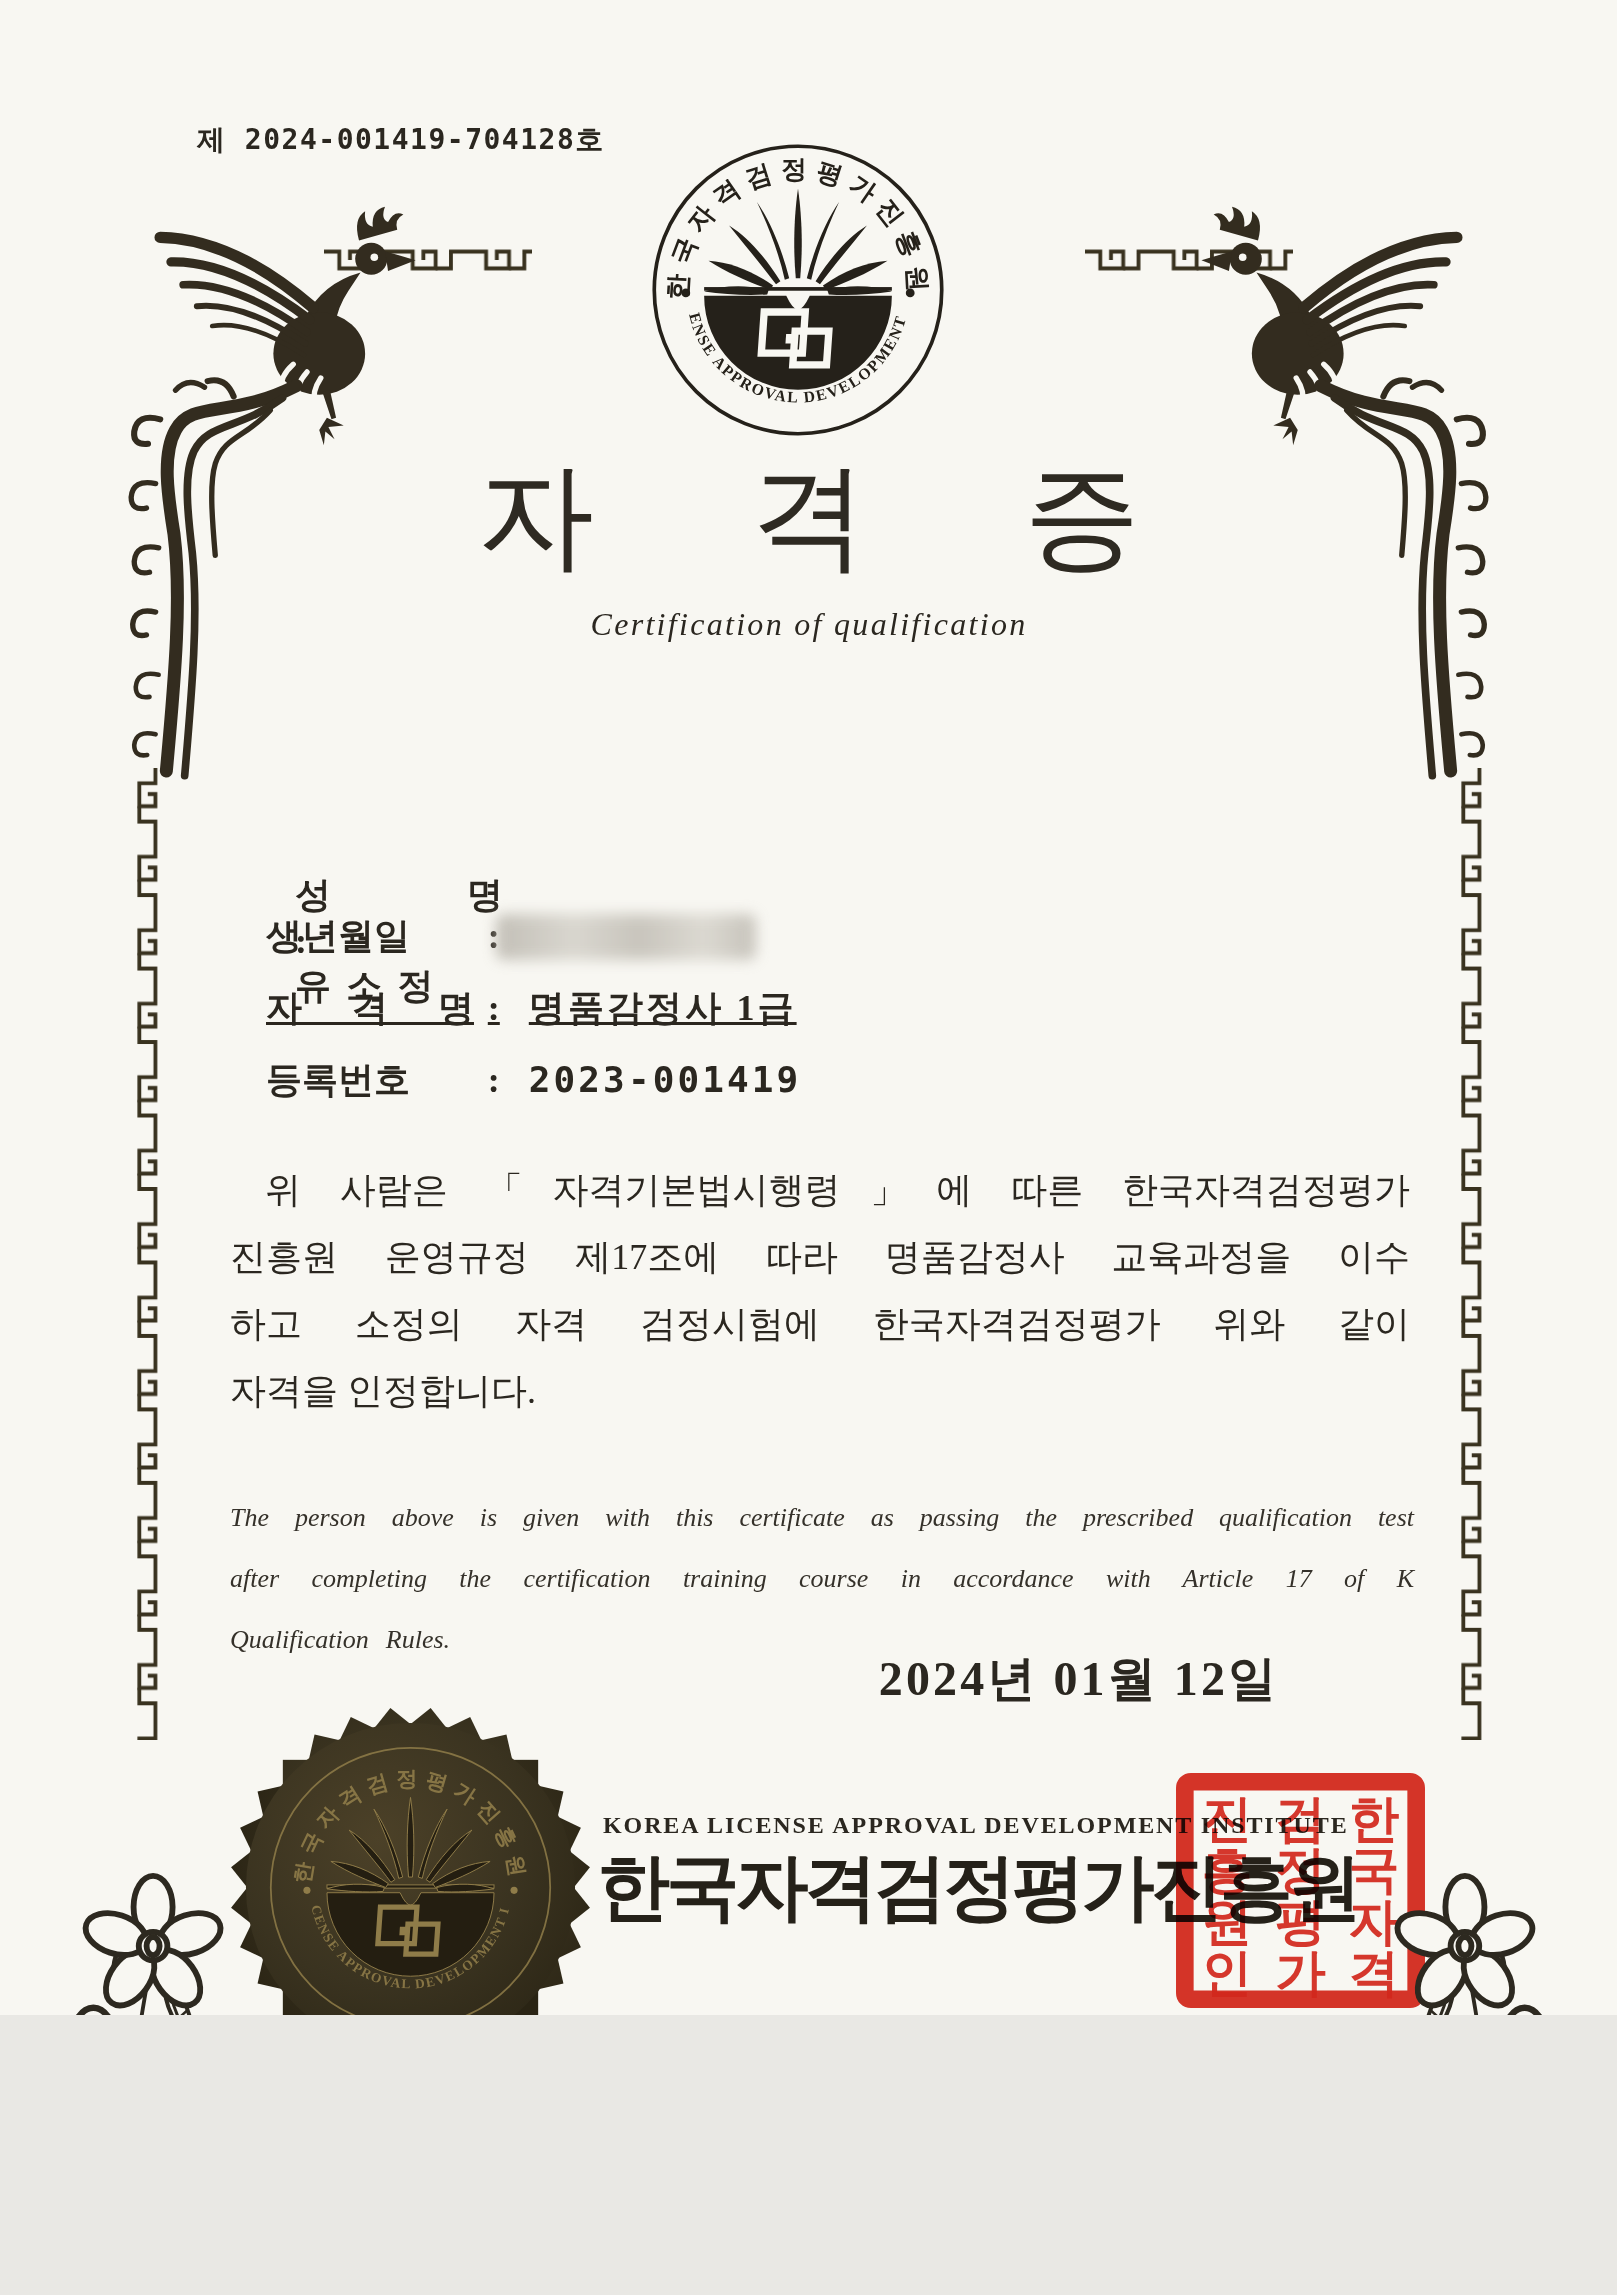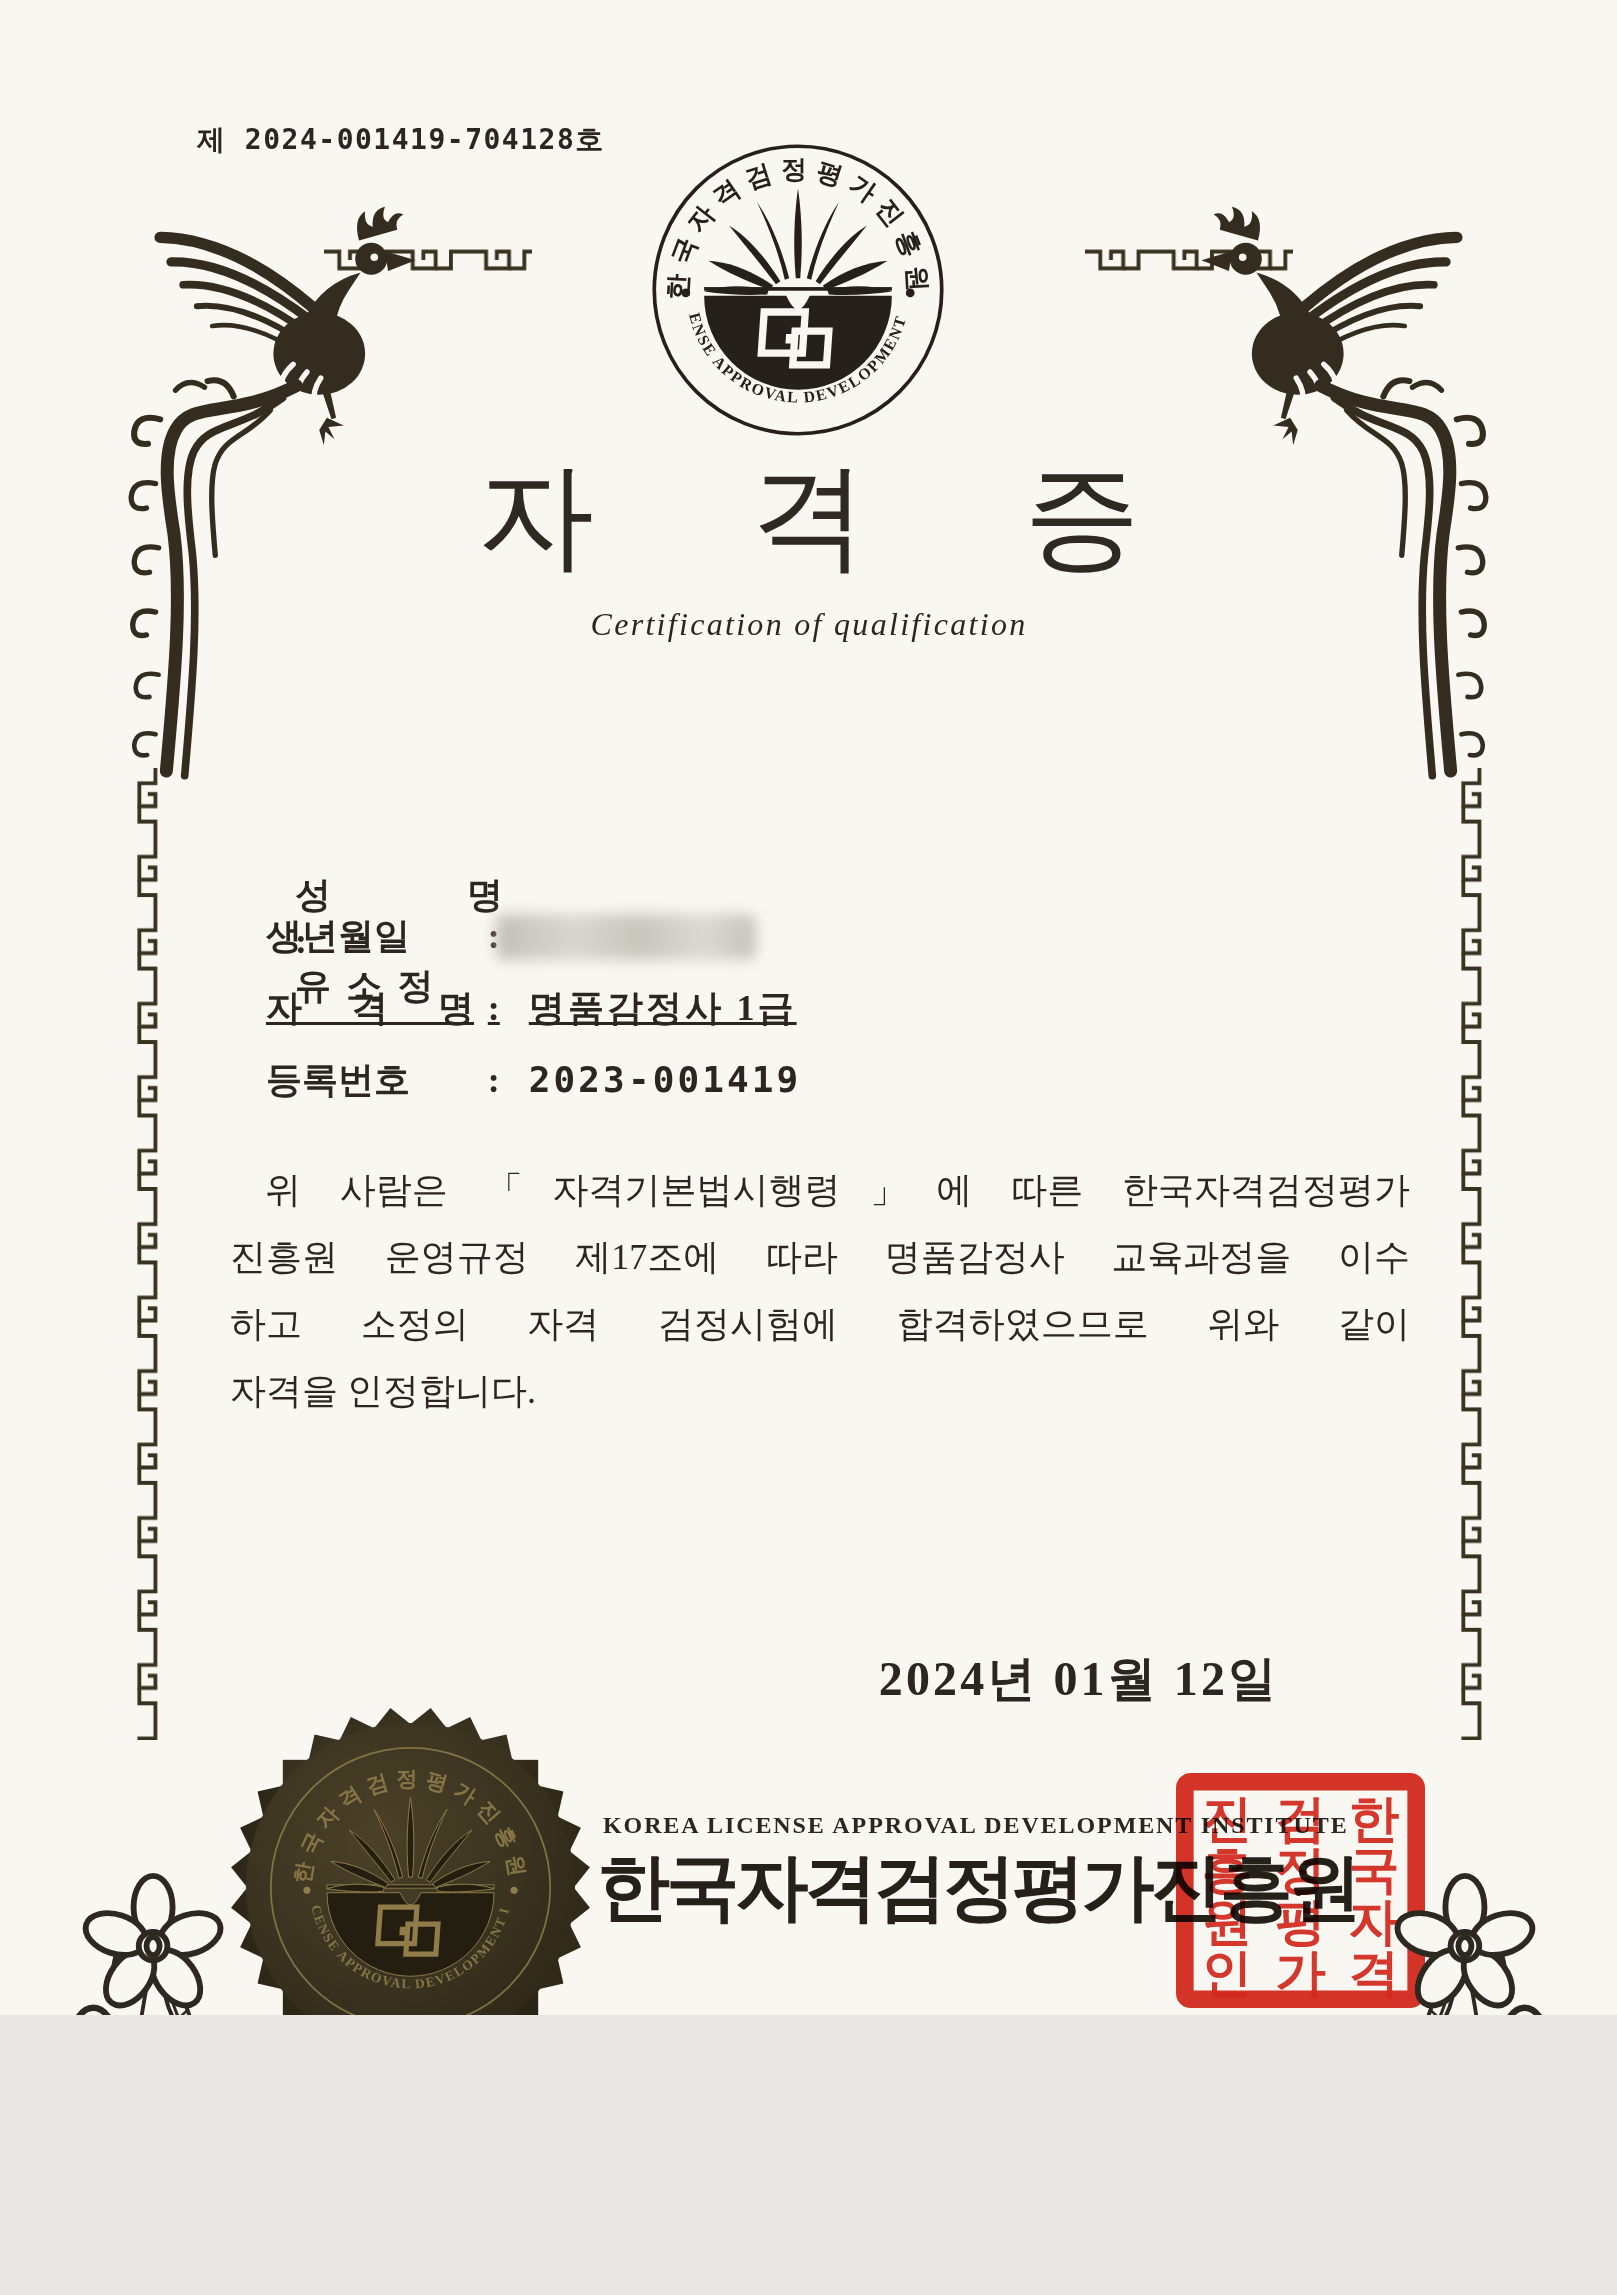--- a/index.html
+++ b/index.html
@@ -242,24 +242,29 @@
   </div>
   <div class="abs field-row" id="f-row3">
     <span class="lbl">등록번호</span>
     <span class="col">:</span>
     <span class="val val-mono">2023-001419</span>
   </div>
 
   <div class="abs" id="body-ko">
     <div class="bl first">위  사람은 「자격기본법시행령」에  따른  한국자격검정평가</div>
     <div class="bl">진흥원 운영규정 제17조에 따라 명품감정사 교육과정을 이수</div>
-    <div class="bl">하고 소정의 자격 검정시험에 합격하였으므로 위와 같이</div>
+    <div class="bl">하고 소정의 자격 검정시험에 한국자격검정평가 위와 같이</div>
     <div class="bl last">자격을 인정합니다.</div>
   </div>
 
+  <div class="abs" id="body-en">
+    <div class="el">The person above is given with this certificate as passing the prescribed qualification test</div>
+    <div class="el">after completing the certification training course in accordance with Article 17 of K</div>
+    <div class="el last">Qualification Rules.</div>
+  </div>
 
   <div class="abs" id="date-line">2024년 01월 12일</div>
 
   <svg class="abs" id="gold-seal" width="383" height="383" viewBox="-270 -270 540 540">
     <defs>
       <radialGradient id="goldg" cx="40%" cy="35%" r="80%">
         <stop offset="0%" stop-color="#4c4128"></stop>
         <stop offset="55%" stop-color="#3a3320"></stop>
         <stop offset="100%" stop-color="#2a2414"></stop>
       </radialGradient>

